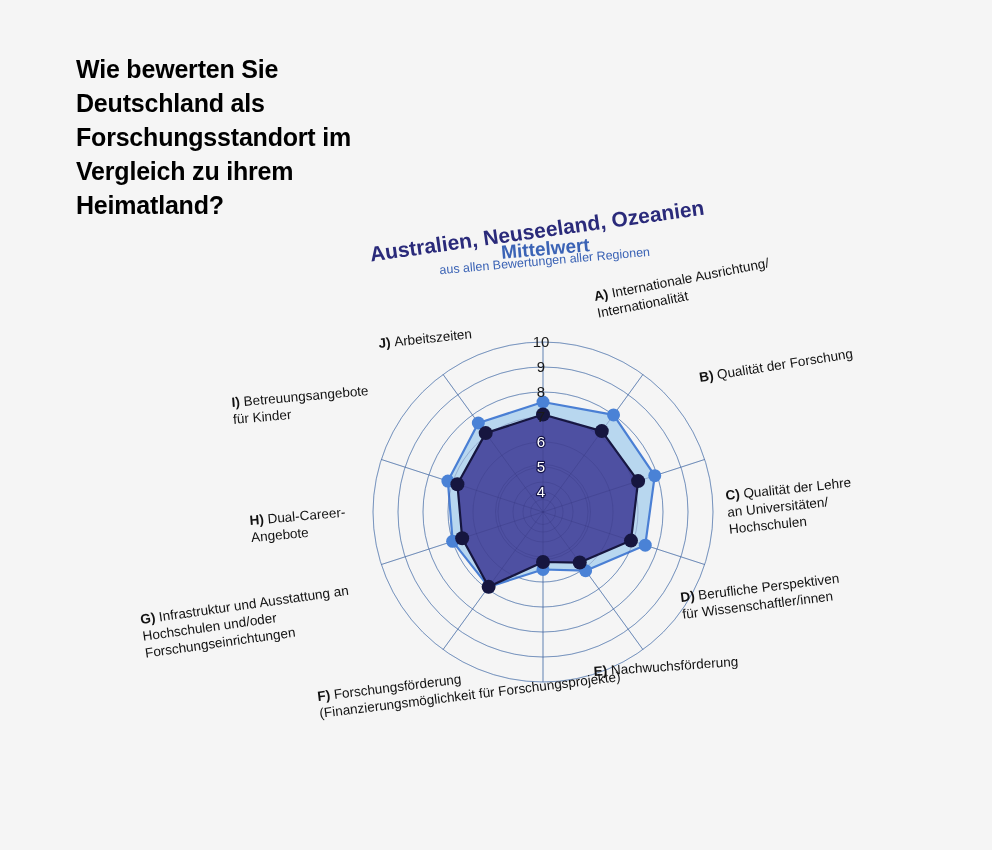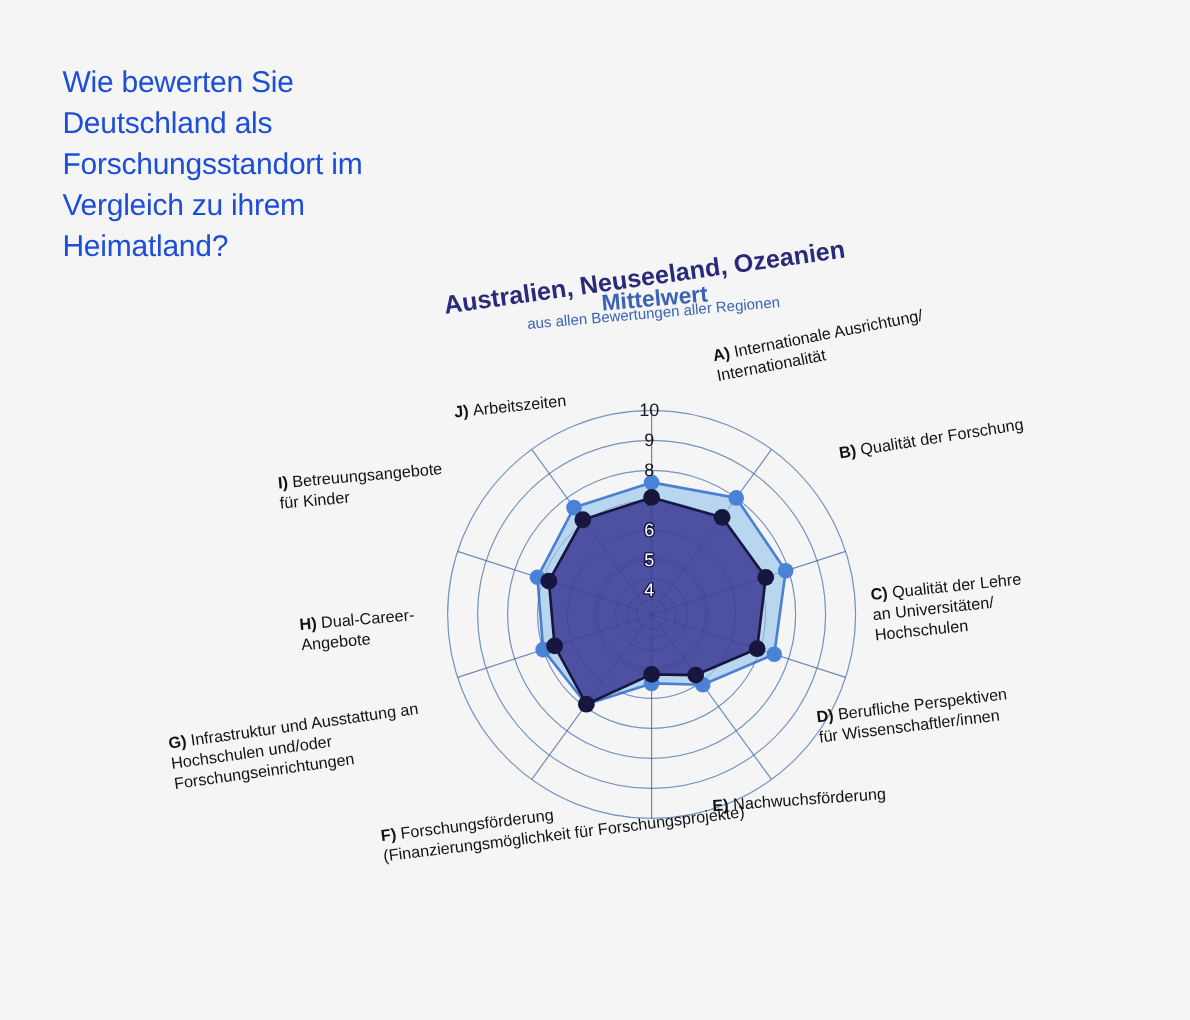--- a/index.html
+++ b/index.html
@@ -13,27 +13,27 @@
     position: relative;
   }
   #page {
     position: relative;
     width: 992px;
     height: 850px;
     background: #f5f5f5;
   }
   #question-title {
     position: absolute;
-    left: 52px;
+    left: 76px;
     top: 52px;
     width: 360px;
     font-size: 25px;
-    font-weight: normal;
+    font-weight: bold;
     line-height: 1.36;
-    color: #1d4ed8;
+    color: #000000;
     letter-spacing: -0.2px;
     white-space: pre-line;
   }
   #chart-area {
     position: absolute;
     left: 0; top: 0;
     width: 992px; height: 850px;
   }
   svg { display: block; }
   .axis-label {

